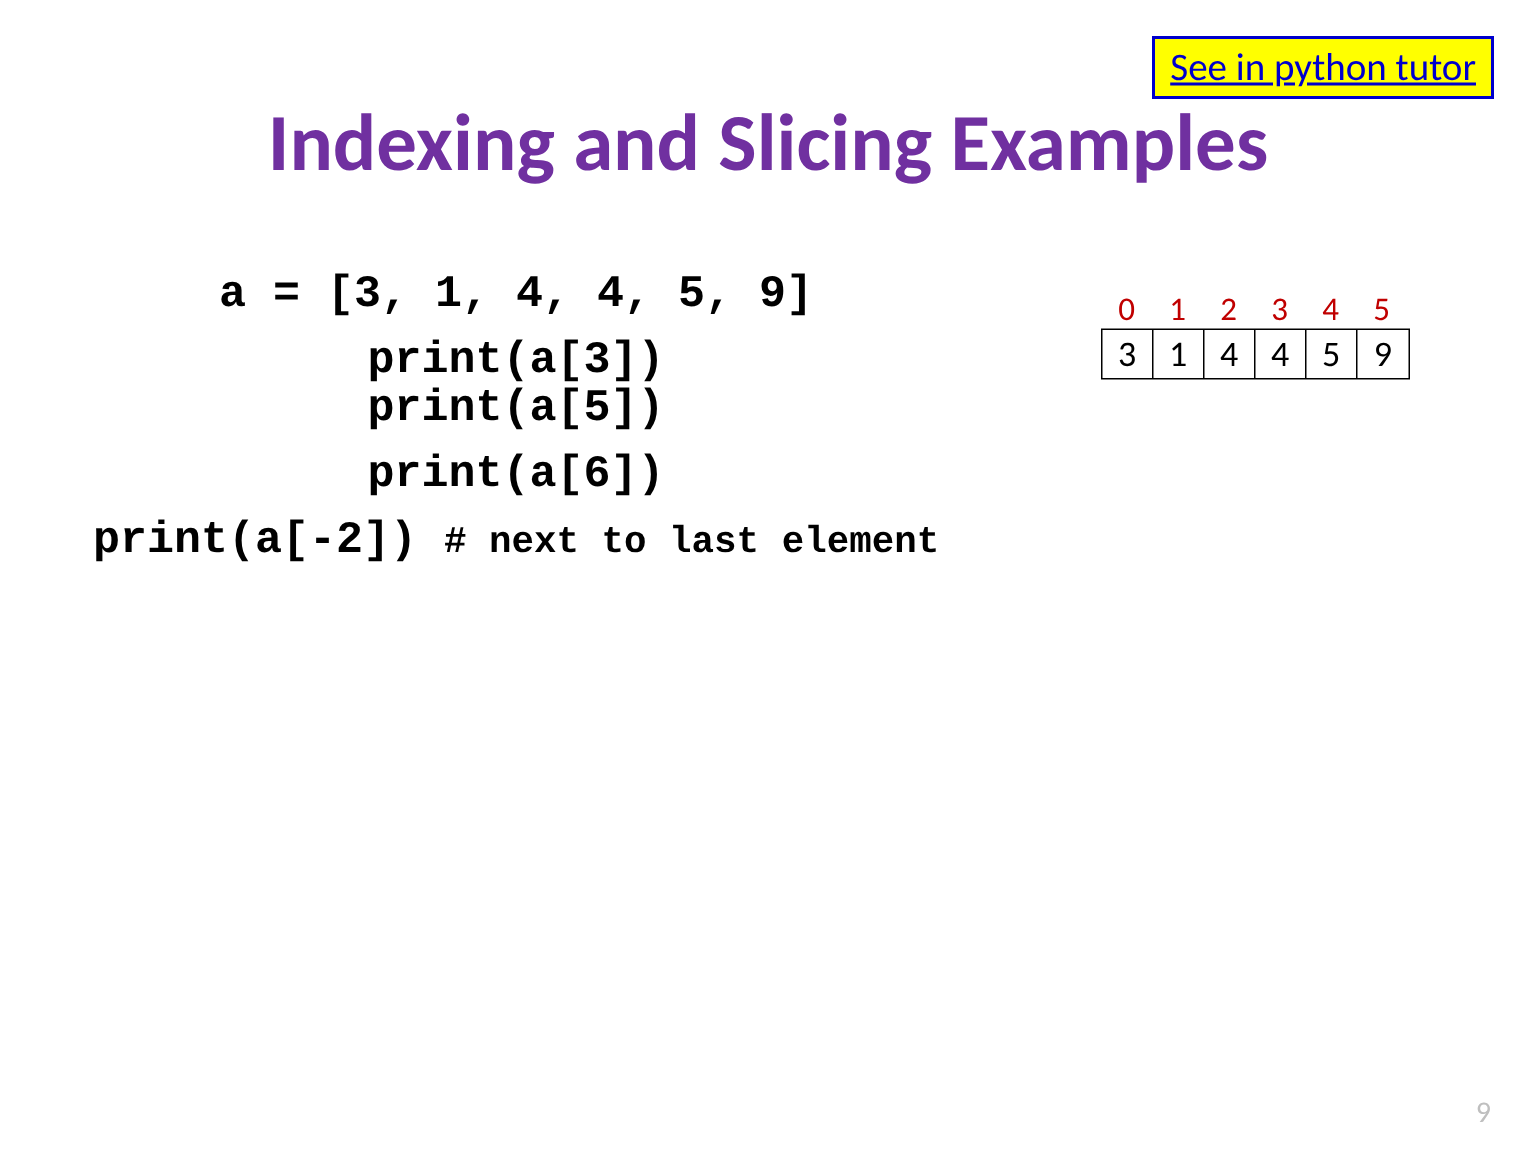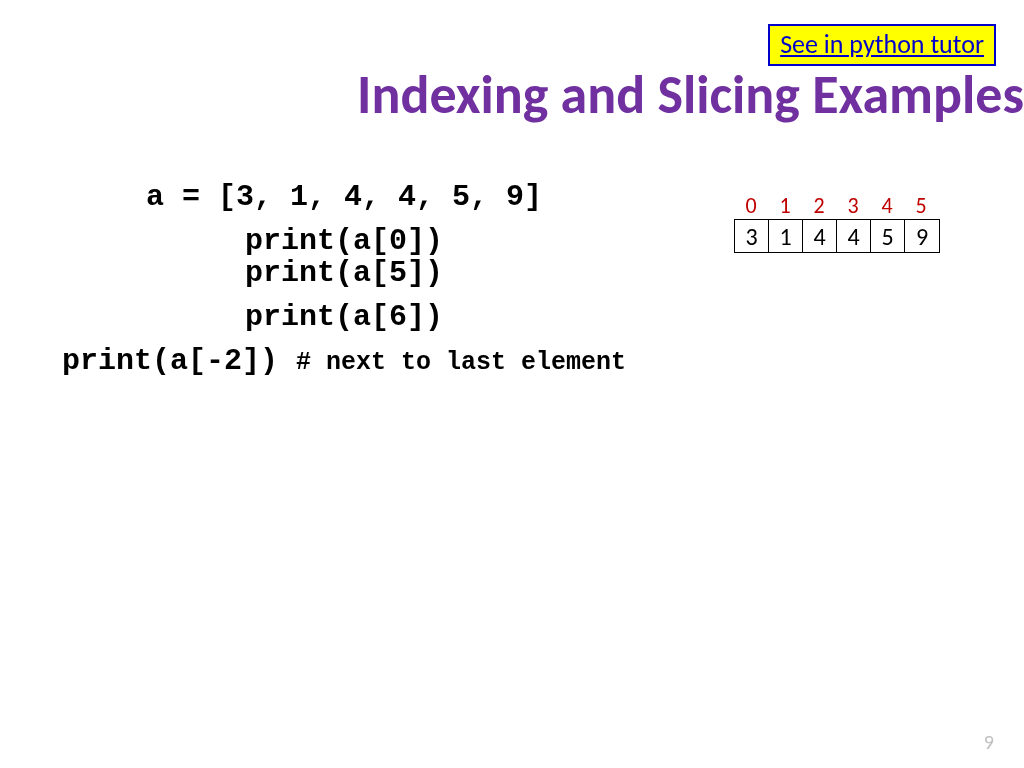--- a/index.html
+++ b/index.html
@@ -15,21 +15,21 @@
     font-size: 26px;
     color: #0000cc;
     text-decoration: underline;
     cursor: pointer;
   }
   .title {
     position: absolute;
     top: 62px;
     left: 0;
     width: 1024px;
-    text-align: right;
+    text-align: center;
     font-size: 54px;
     font-weight: bold;
     color: #7030a0;
   }
   .code-block {
     position: absolute;
     top: 182px;
     left: 62px;
     font-family: "Courier New", monospace;
     font-weight: bold;
@@ -79,21 +79,21 @@
 <body>
 
 <div class="slide">
 
   <a class="tutor-link">See in python tutor</a>
 
   <h1 class="title">Indexing and Slicing Examples</h1>
 
   <div class="code-block">
     <div class="line">a = [3, 1, 4, 4, 5, 9]</div>
-    <div class="line tight">print(a[0])</div>
+    <div class="line tight">print(a[3])</div>
     <div class="line">print(a[5])</div>
     <div class="line">print(a[6])</div>
     <div class="line gap"><span>print(a[-2]) </span><span class="comment"># next to last element</span></div>
   </div>
 
   <div class="array-diagram">
     <div class="idx-row">
       <div class="idx-cell">0</div>
       <div class="idx-cell">1</div>
       <div class="idx-cell">2</div>

